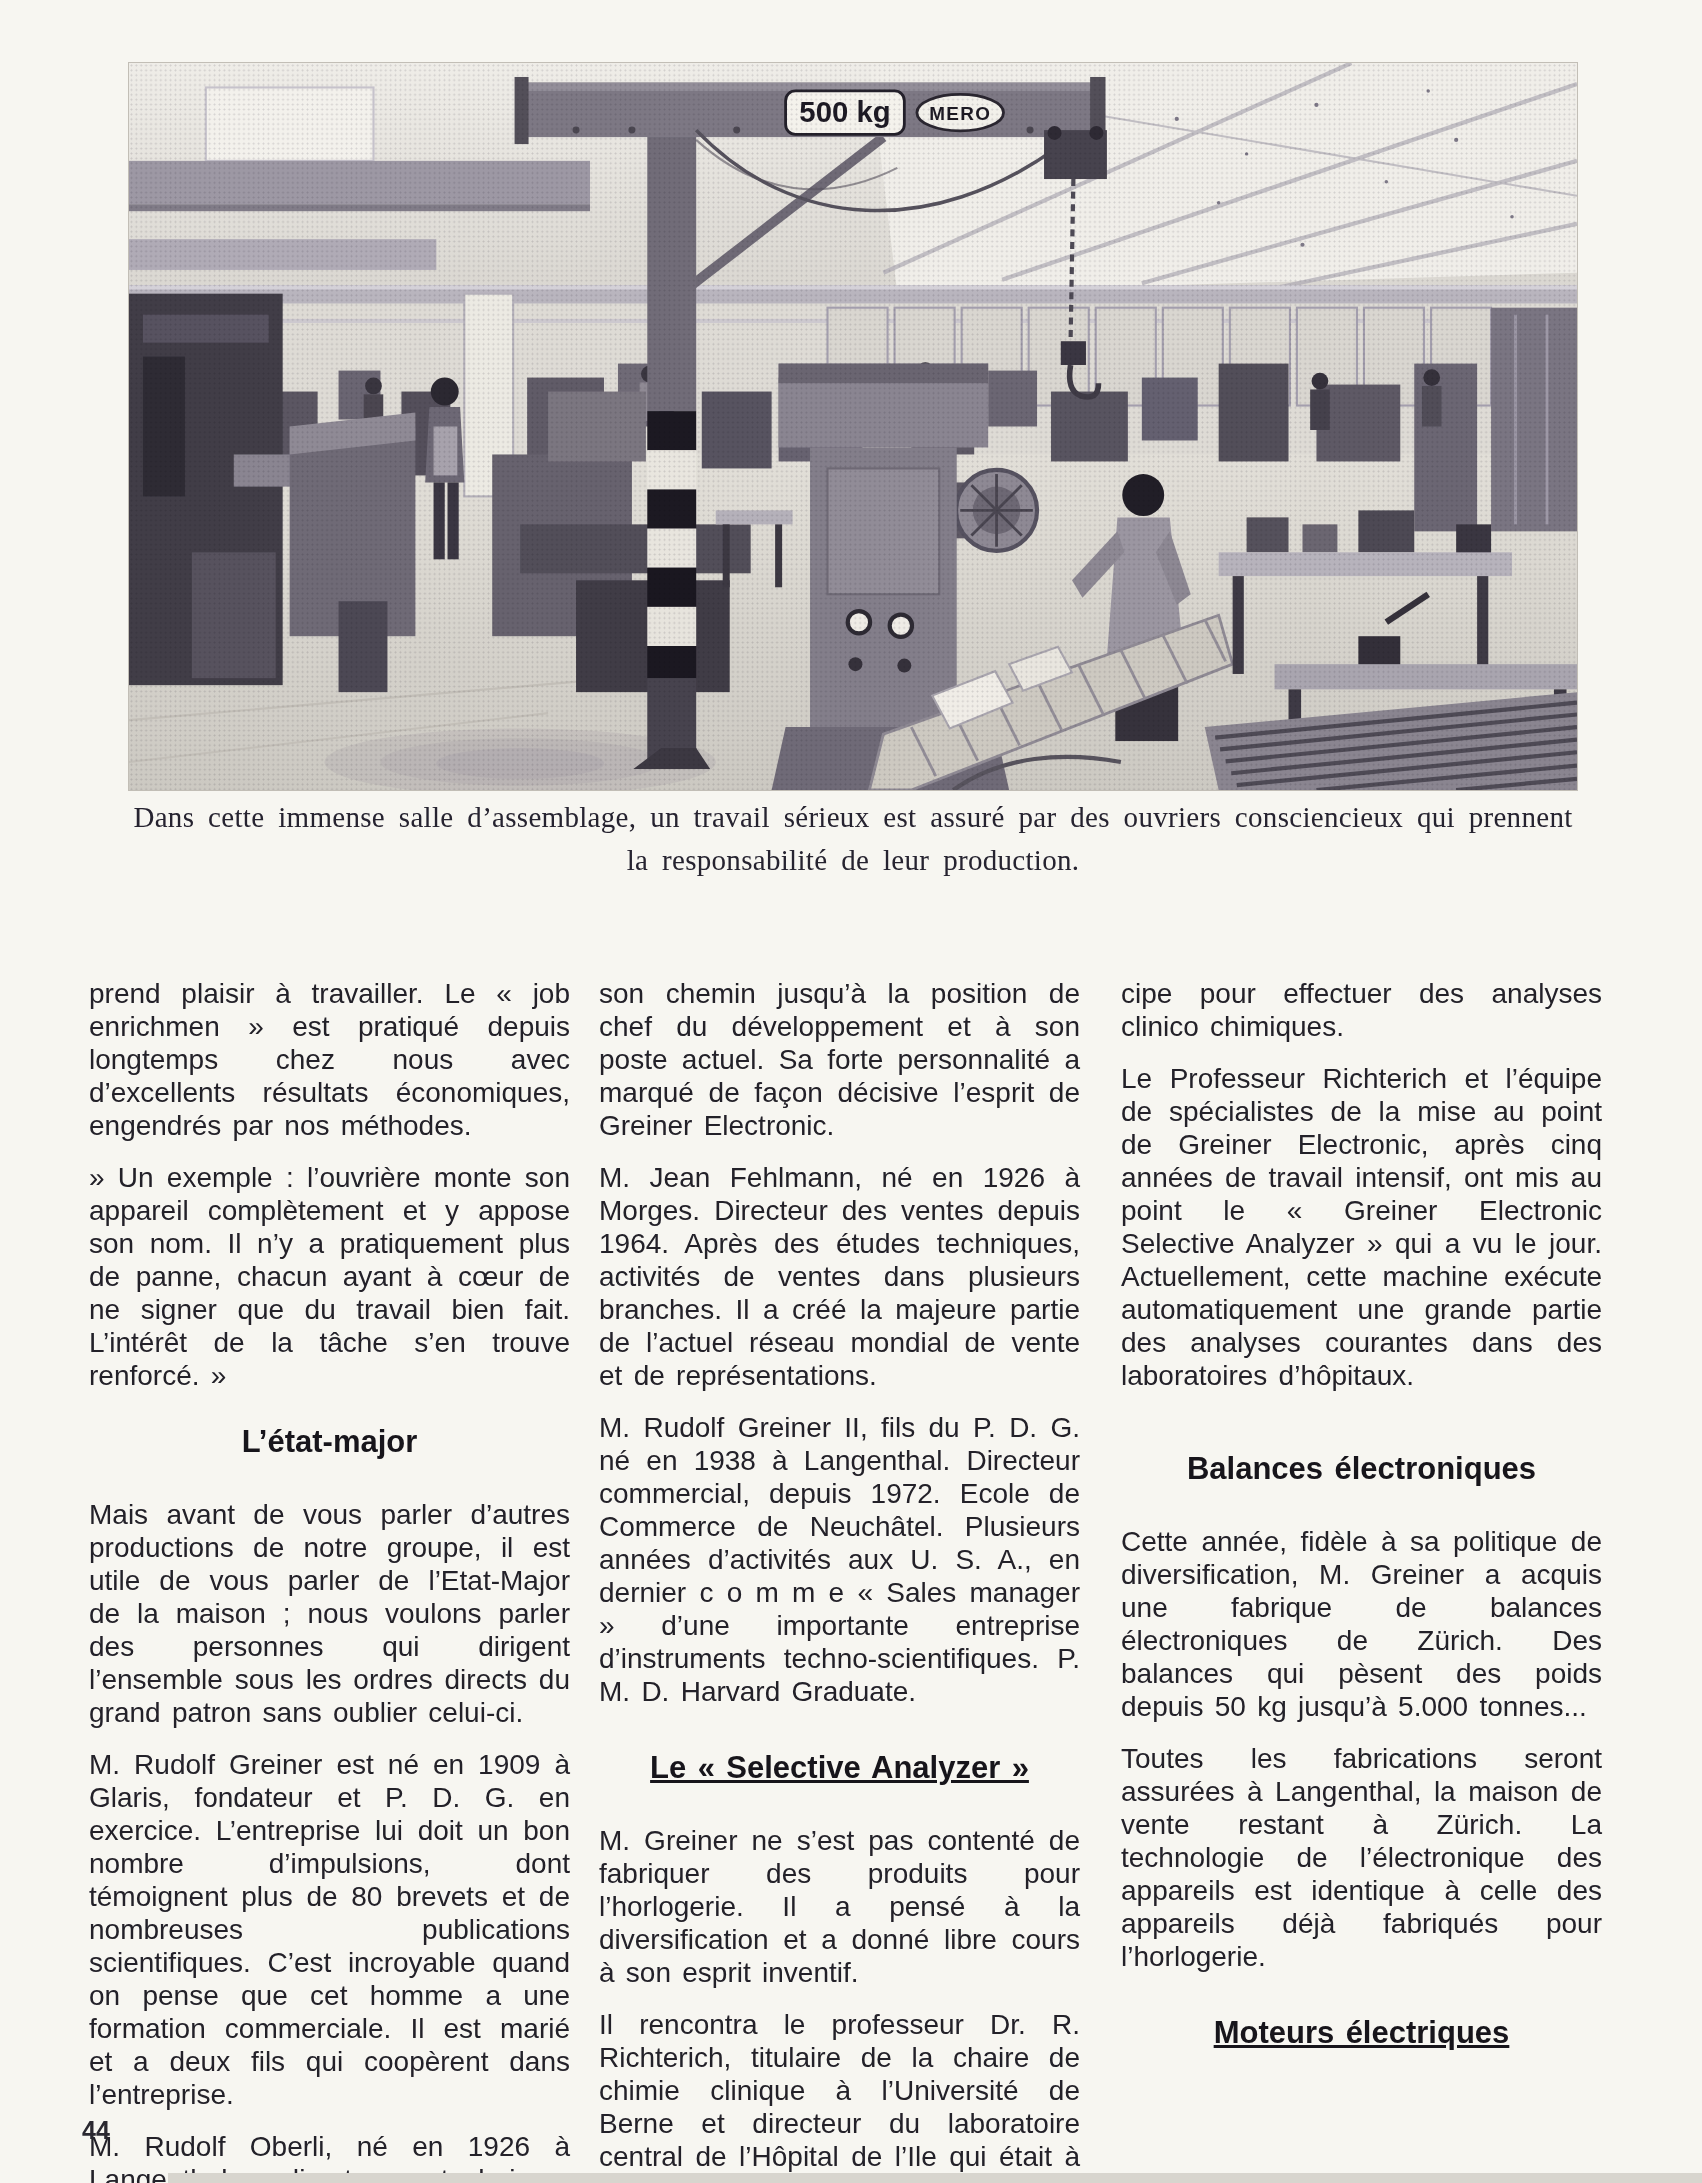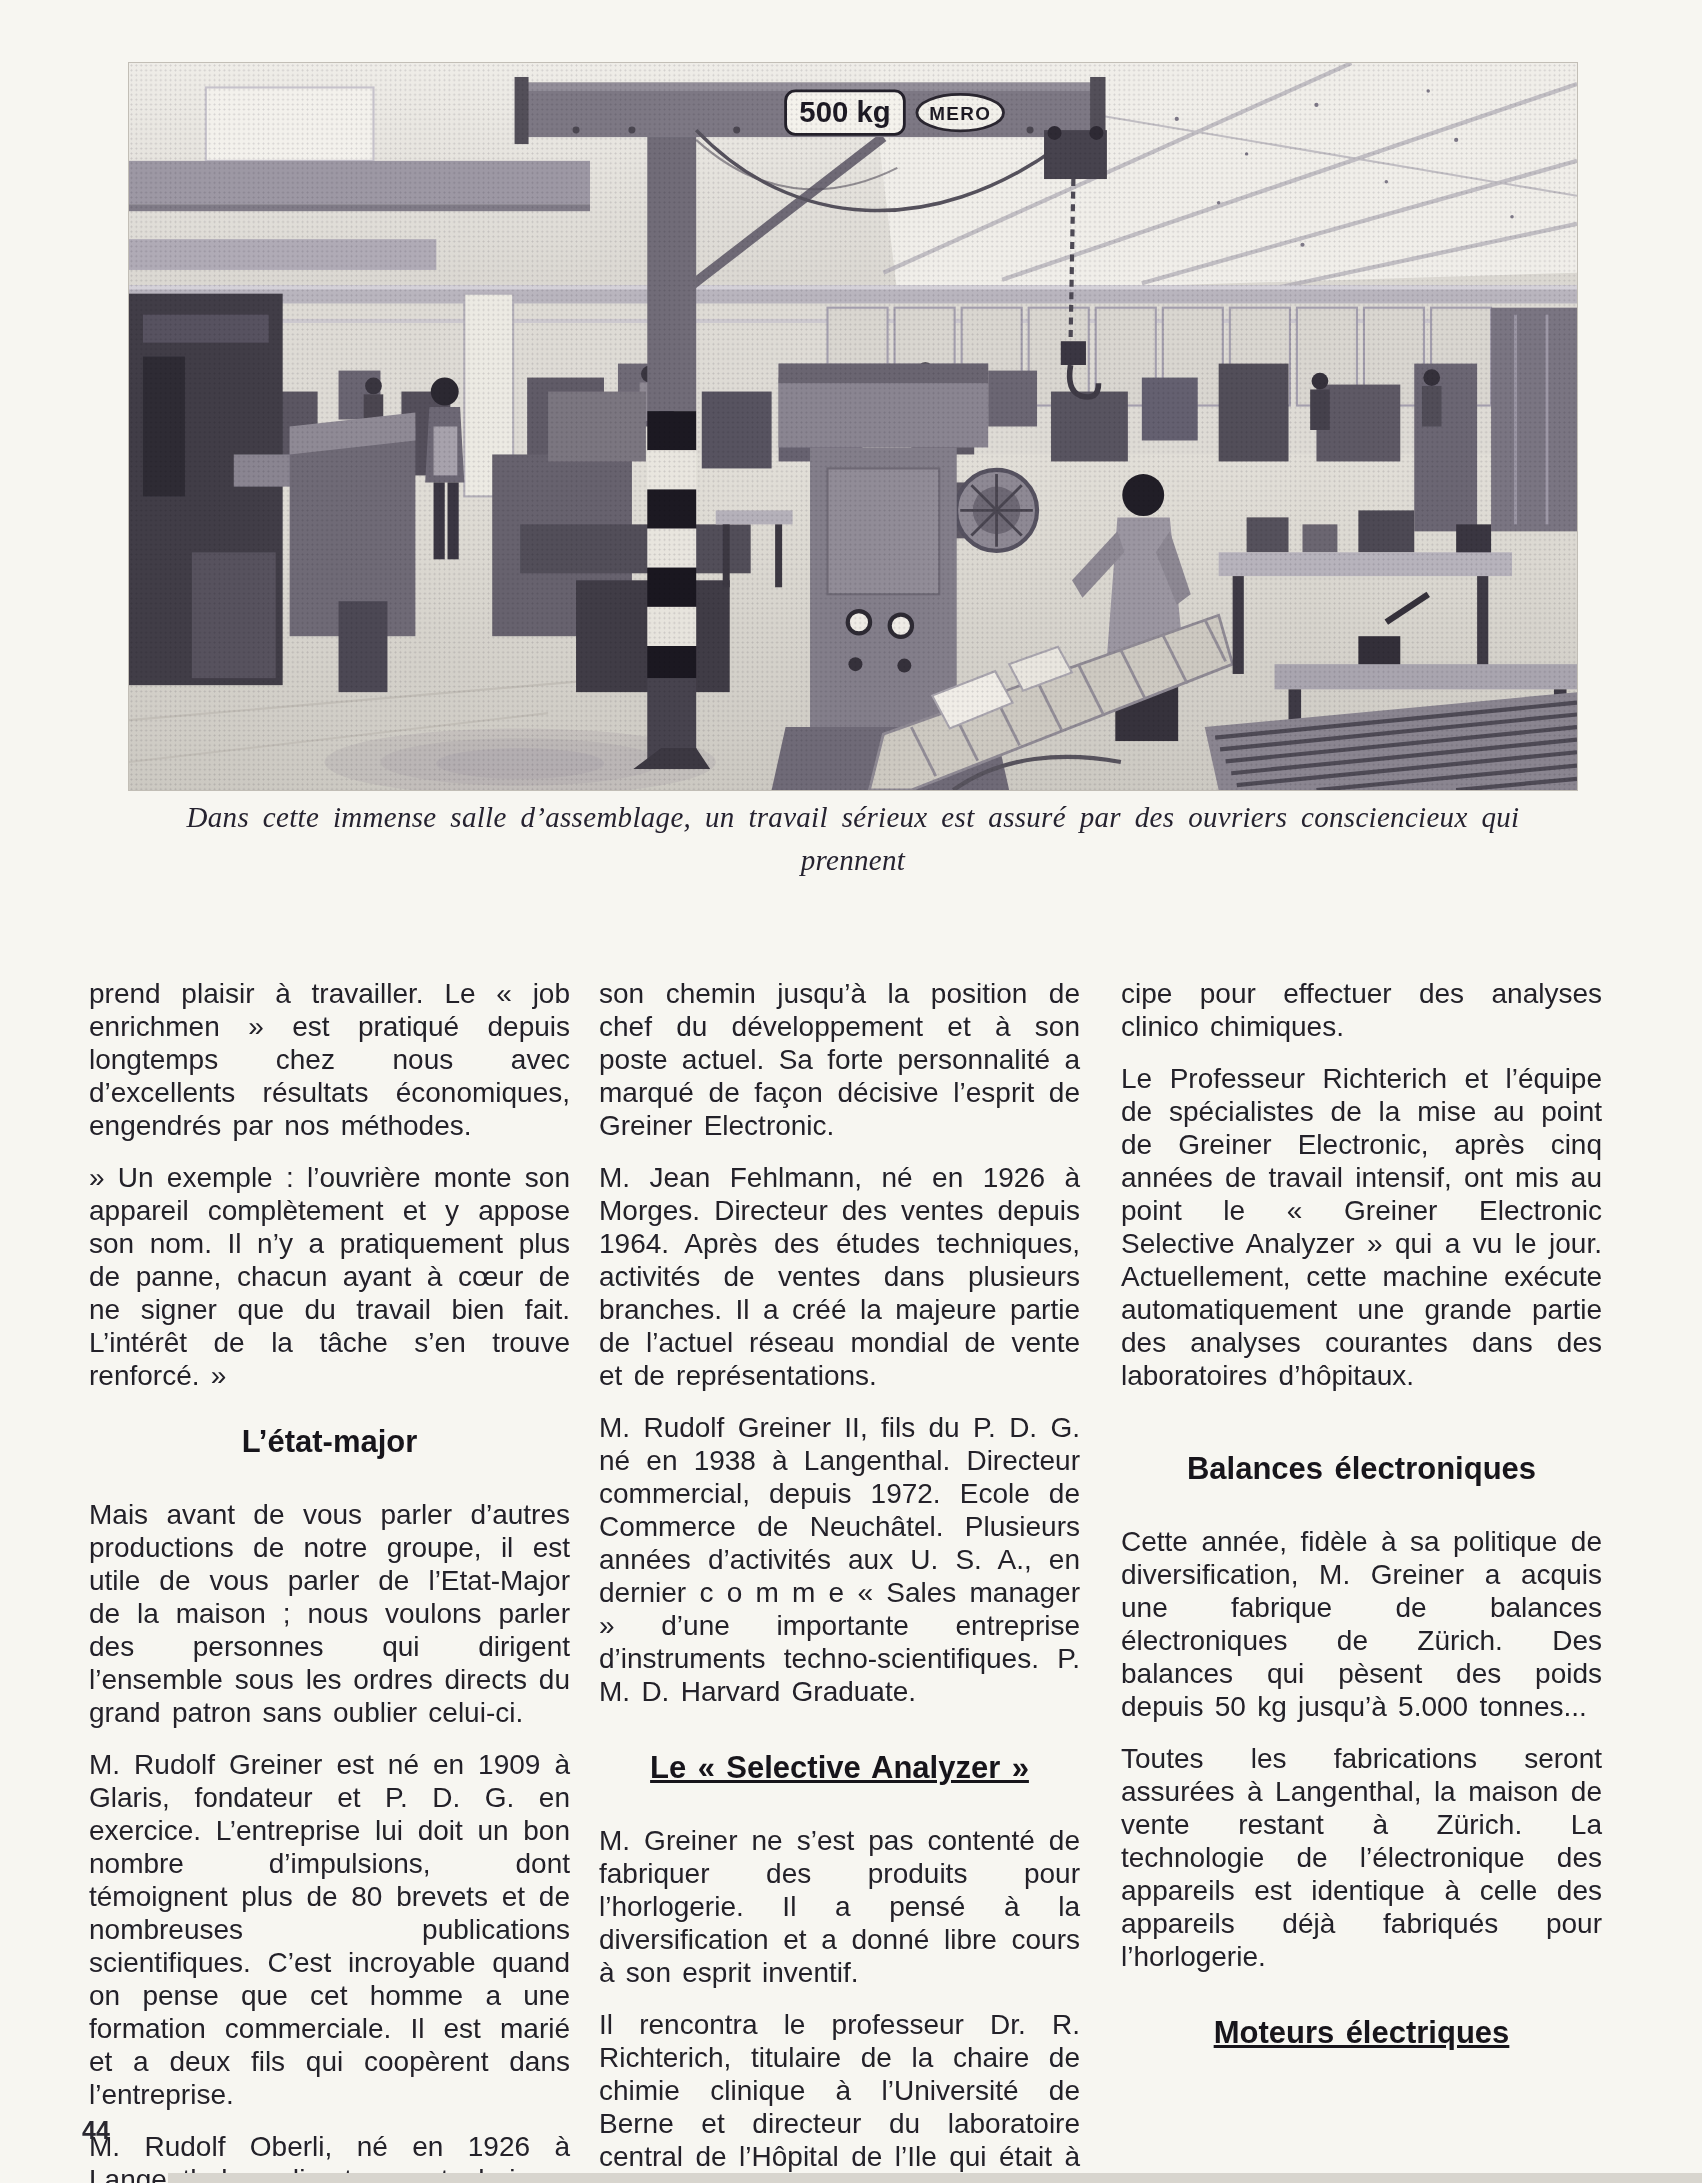--- a/index.html
+++ b/index.html
@@ -17,21 +17,21 @@
   .halftone{
     position:absolute;inset:0;pointer-events:none;
     background-image:radial-gradient(circle, rgba(44,38,54,.15) 0.8px, rgba(0,0,0,0) 1.2px);
     background-size:4.9px 4.9px;
     mix-blend-mode:multiply;
   }
   .sign-text{font-family:"Liberation Sans",sans-serif;font-weight:bold;fill:#1d1a24;}
   
   .caption{
     position:absolute;left:129px;top:796px;width:1448px;
-    font-family:"Liberation Serif",serif;font-style:italic;
+    font-family:"Liberation Serif",serif;
     font-size:29px;line-height:43px;color:#262330;
     text-align:center;word-spacing:6.3px;letter-spacing:0.3px;
   }
   
   .col{
     position:absolute;top:977px;width:481px;
     font-size:28px;line-height:33px;color:#232129;
     text-align:justify;word-spacing:3.5px;hyphens:auto;
   }
   .col-1{left:89px;}
@@ -297,20 +297,21 @@
             <line x1="1700" y1="1040" x2="2073" y2="1005"></line>
           <line x1="1900" y1="1040" x2="2073" y2="1024"></line>
         </g>
       </g>
     </svg>
     <div class="halftone"></div>
   </figure>
 
   <div class="caption">
     <div>Dans cette immense salle d’assemblage, un travail sérieux est assuré par des ouvriers consciencieux qui prennent</div>
+    <div>la responsabilité de leur production.</div>
   </div>
 
   <div class="col col-1">
     <p>prend plaisir à travailler. Le « job enrichmen » est pratiqué depuis longtemps chez nous avec d’excellents résultats économiques, engendrés par nos méthodes.</p>
     <p>» Un exemple : l’ouvrière monte son appareil complètement et y appose son nom. Il n’y a pratiquement plus de panne, chacun ayant à cœur de ne signer que du travail bien fait. L’intérêt de la tâche s’en trouve renforcé. »</p>
     <h3>L’état-major</h3>
     <p>Mais avant de vous parler d’autres productions de notre groupe, il est utile de vous parler de l’Etat-Major de la maison ; nous voulons parler des personnes qui dirigent l’ensemble sous les ordres directs du grand patron sans oublier celui-ci.</p>
     <p>M. Rudolf Greiner est né en 1909 à Glaris, fondateur et P. D. G. en exercice. L’entreprise lui doit un bon nombre d’impulsions, dont témoignent plus de 80 brevets et de nombreuses publications scientifiques. C’est incroyable quand on pense que cet homme a une formation commerciale. Il est marié et a deux fils qui coopèrent dans l’entreprise.</p>
     <p>M. Rudolf Oberli, né en 1926 à Langenthal, directeur technique. Entré comme apprenti en 1942, dans la firme modeste de l’époque. Préposé plus tard au développement, il a fait</p>
   </div>

